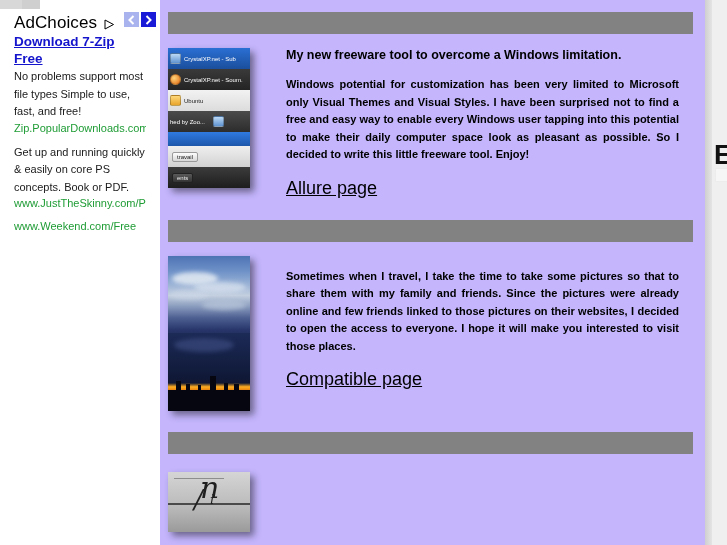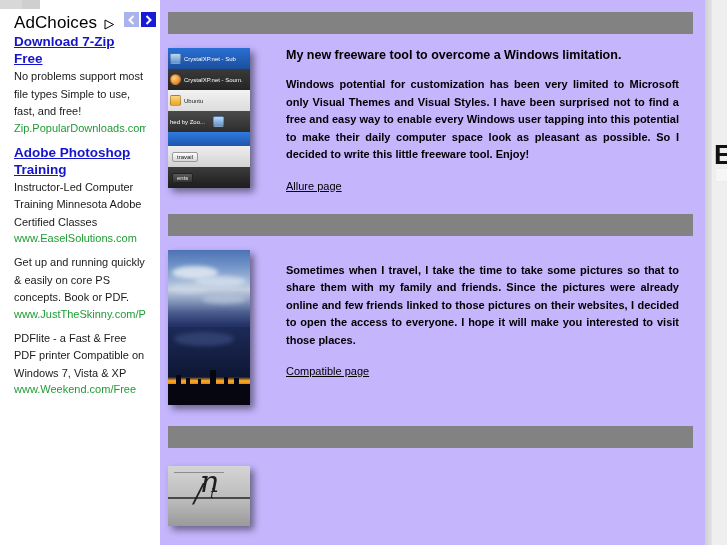--- a/index.html
+++ b/index.html
@@ -264,21 +264,21 @@
   .copy-body {
     font-weight: bold;
     font-size: 11px;
     color: #000;
     line-height: 17.5px;
     text-align: justify;
     margin: 12px 0 14px 0;
   }
   .copy-link {
     font-weight: normal;
-    font-size: 11px;
+    font-size: 18px;
     color: #000;
     text-decoration: underline;
     cursor: pointer;
     display: inline-block;
   }
 
   
   #right-gutter {
     position: absolute;
     left: 705px;
@@ -348,33 +348,27 @@
     </div>
 
     <div class="ad-list">
 
       <div class="ad-item">
         <a class="ad-title">Download 7-Zip Free</a>
         <div class="ad-desc">No problems support most file types Simple to use, fast, and free!</div>
         <span class="ad-url">Zip.PopularDownloads.com</span>
       </div>
 
-      <div class="ad-item">
-        <a class="ad-title">Adobe Photoshop Training</a>
-        <div class="ad-desc">Instructor-Led Computer Training Minnesota Adobe Certified Classes</div>
-        <span class="ad-url">www.EaselSolutions.com</span>
-      </div>
 
       <div class="ad-item">
         <div class="ad-desc">Get up and running quickly &amp; easily on core PS concepts. Book or PDF.</div>
         <span class="ad-url">www.JustTheSkinny.com/Phot</span>
       </div>
 
       <div class="ad-item">
-        <div class="ad-desc">PDFlite - a Fast &amp; Free PDF printer Compatible on Windows 7, Vista &amp; XP</div>
         <span class="ad-url">www.Weekend.com/Free</span>
       </div>
 
     </div>
   </div>
 
   <div id="main">
 
     <div class="section" style="padding-top:12px;">
       <div class="gray-bar"></div>

